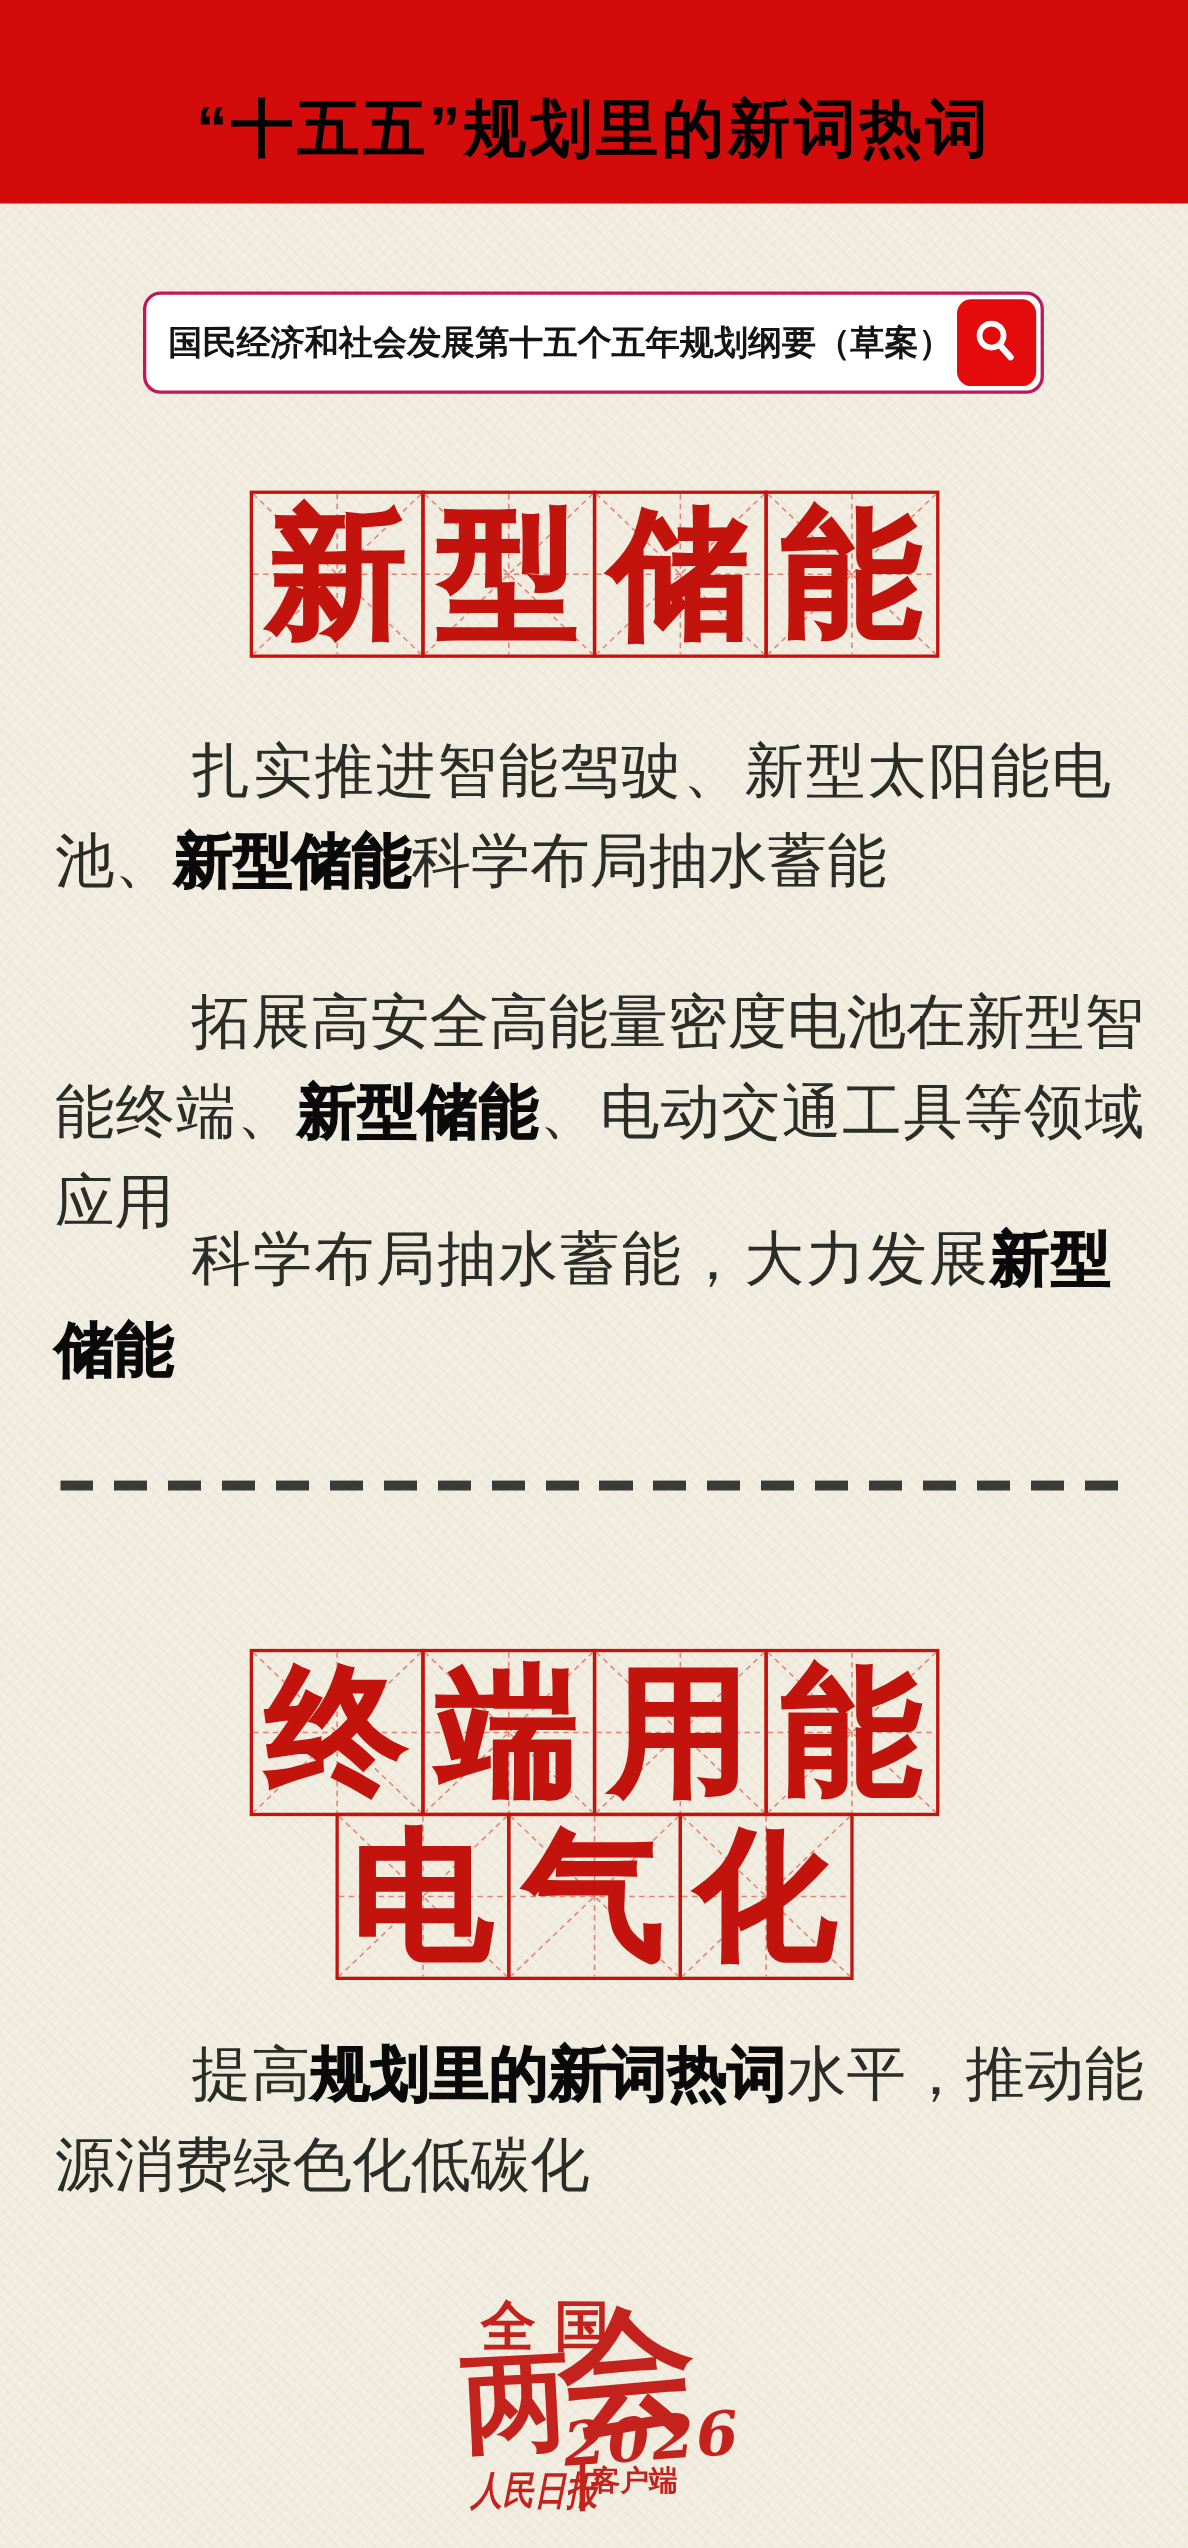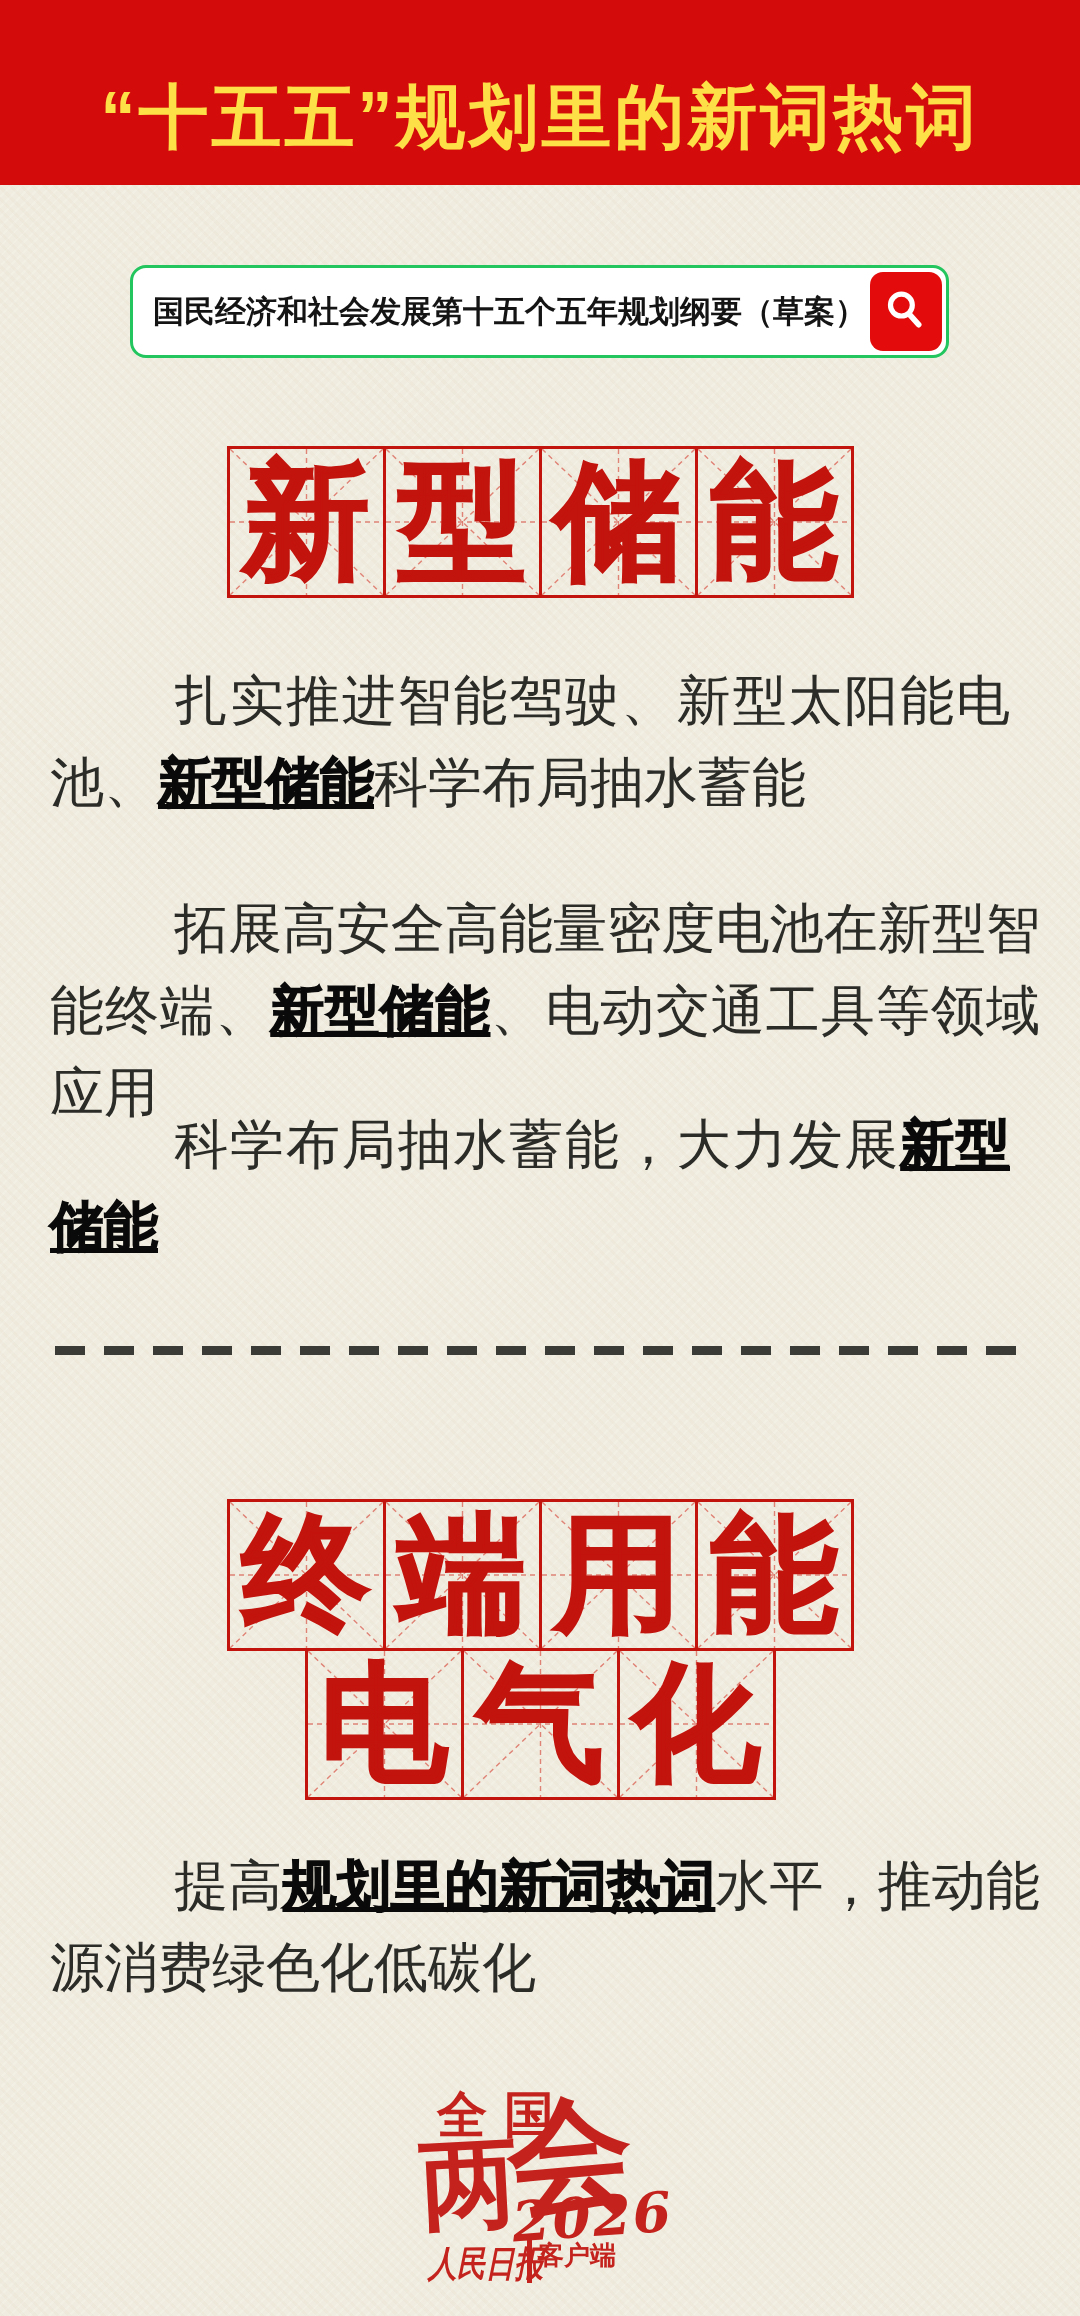--- a/index.html
+++ b/index.html
@@ -12,26 +12,26 @@
     font-family:"Liberation Serif","DejaVu Serif",serif;
   }
   
   .header{
     position:absolute;top:0;left:0;width:1080px;height:185px;
     background:#d30c0b;display:flex;align-items:center;justify-content:center;
     box-sizing:border-box;padding-top:50px;
   }
   .header h1{
     margin:0;font-family:"Liberation Sans","DejaVu Sans",sans-serif;
-    font-size:70px;font-weight:900;color:#fde047;letter-spacing:3px;white-space:nowrap;
+    font-size:57px;font-weight:900;color:#000000;letter-spacing:3px;white-space:nowrap;
   }
   
   .searchbar{
     position:absolute;left:130px;top:265px;width:819px;height:93px;box-sizing:border-box;
-    background:#ffffff;border:3px solid #22c55e;border-radius:16px;
+    background:#ffffff;border:3px solid #be185d;border-radius:16px;
     display:flex;align-items:center;
   }
   .search-text{
     font-family:"Liberation Sans","DejaVu Sans",sans-serif;
     font-weight:700;font-size:31px;color:#141414;white-space:nowrap;
     padding-left:20px;letter-spacing:0px;
   }
   .search-btn{
     position:absolute;top:4px;bottom:4px;right:4px;width:72px;
     background:#e30b0b;border-radius:13px;display:flex;align-items:center;justify-content:center;
@@ -51,21 +51,21 @@
     position:absolute;inset:0;display:flex;align-items:center;justify-content:center;
     font-size:128px;line-height:146px;font-weight:900;color:#c3130d;
     -webkit-text-stroke:2px #c3130d;
   }
   
   .para{
     position:absolute;left:50px;
     font-size:54px;line-height:82px;color:#2b2b28;
     text-indent:2.3em;text-align:justify;letter-spacing:0;
   }
-  .para .b{font-weight:900;color:#0a0a0a;text-decoration:underline;-webkit-text-stroke:1.3px #0a0a0a;}
+  .para .b{font-weight:900;color:#0a0a0a;-webkit-text-stroke:1.3px #0a0a0a;}
   
   .divider{
     position:absolute;left:55px;top:1346px;width:970px;height:9px;
     background:repeating-linear-gradient(90deg,#3a3a36 0 30px,rgba(0,0,0,0) 30px 49px);
   }
   
   .logo *{color:#c4231d;}
   .lg{position:absolute;font-weight:900;white-space:nowrap;}
   .lg-quan{left:437px;top:2082px;font-size:50px;}
   .lg-guo{left:504px;top:2082px;font-size:50px;}

